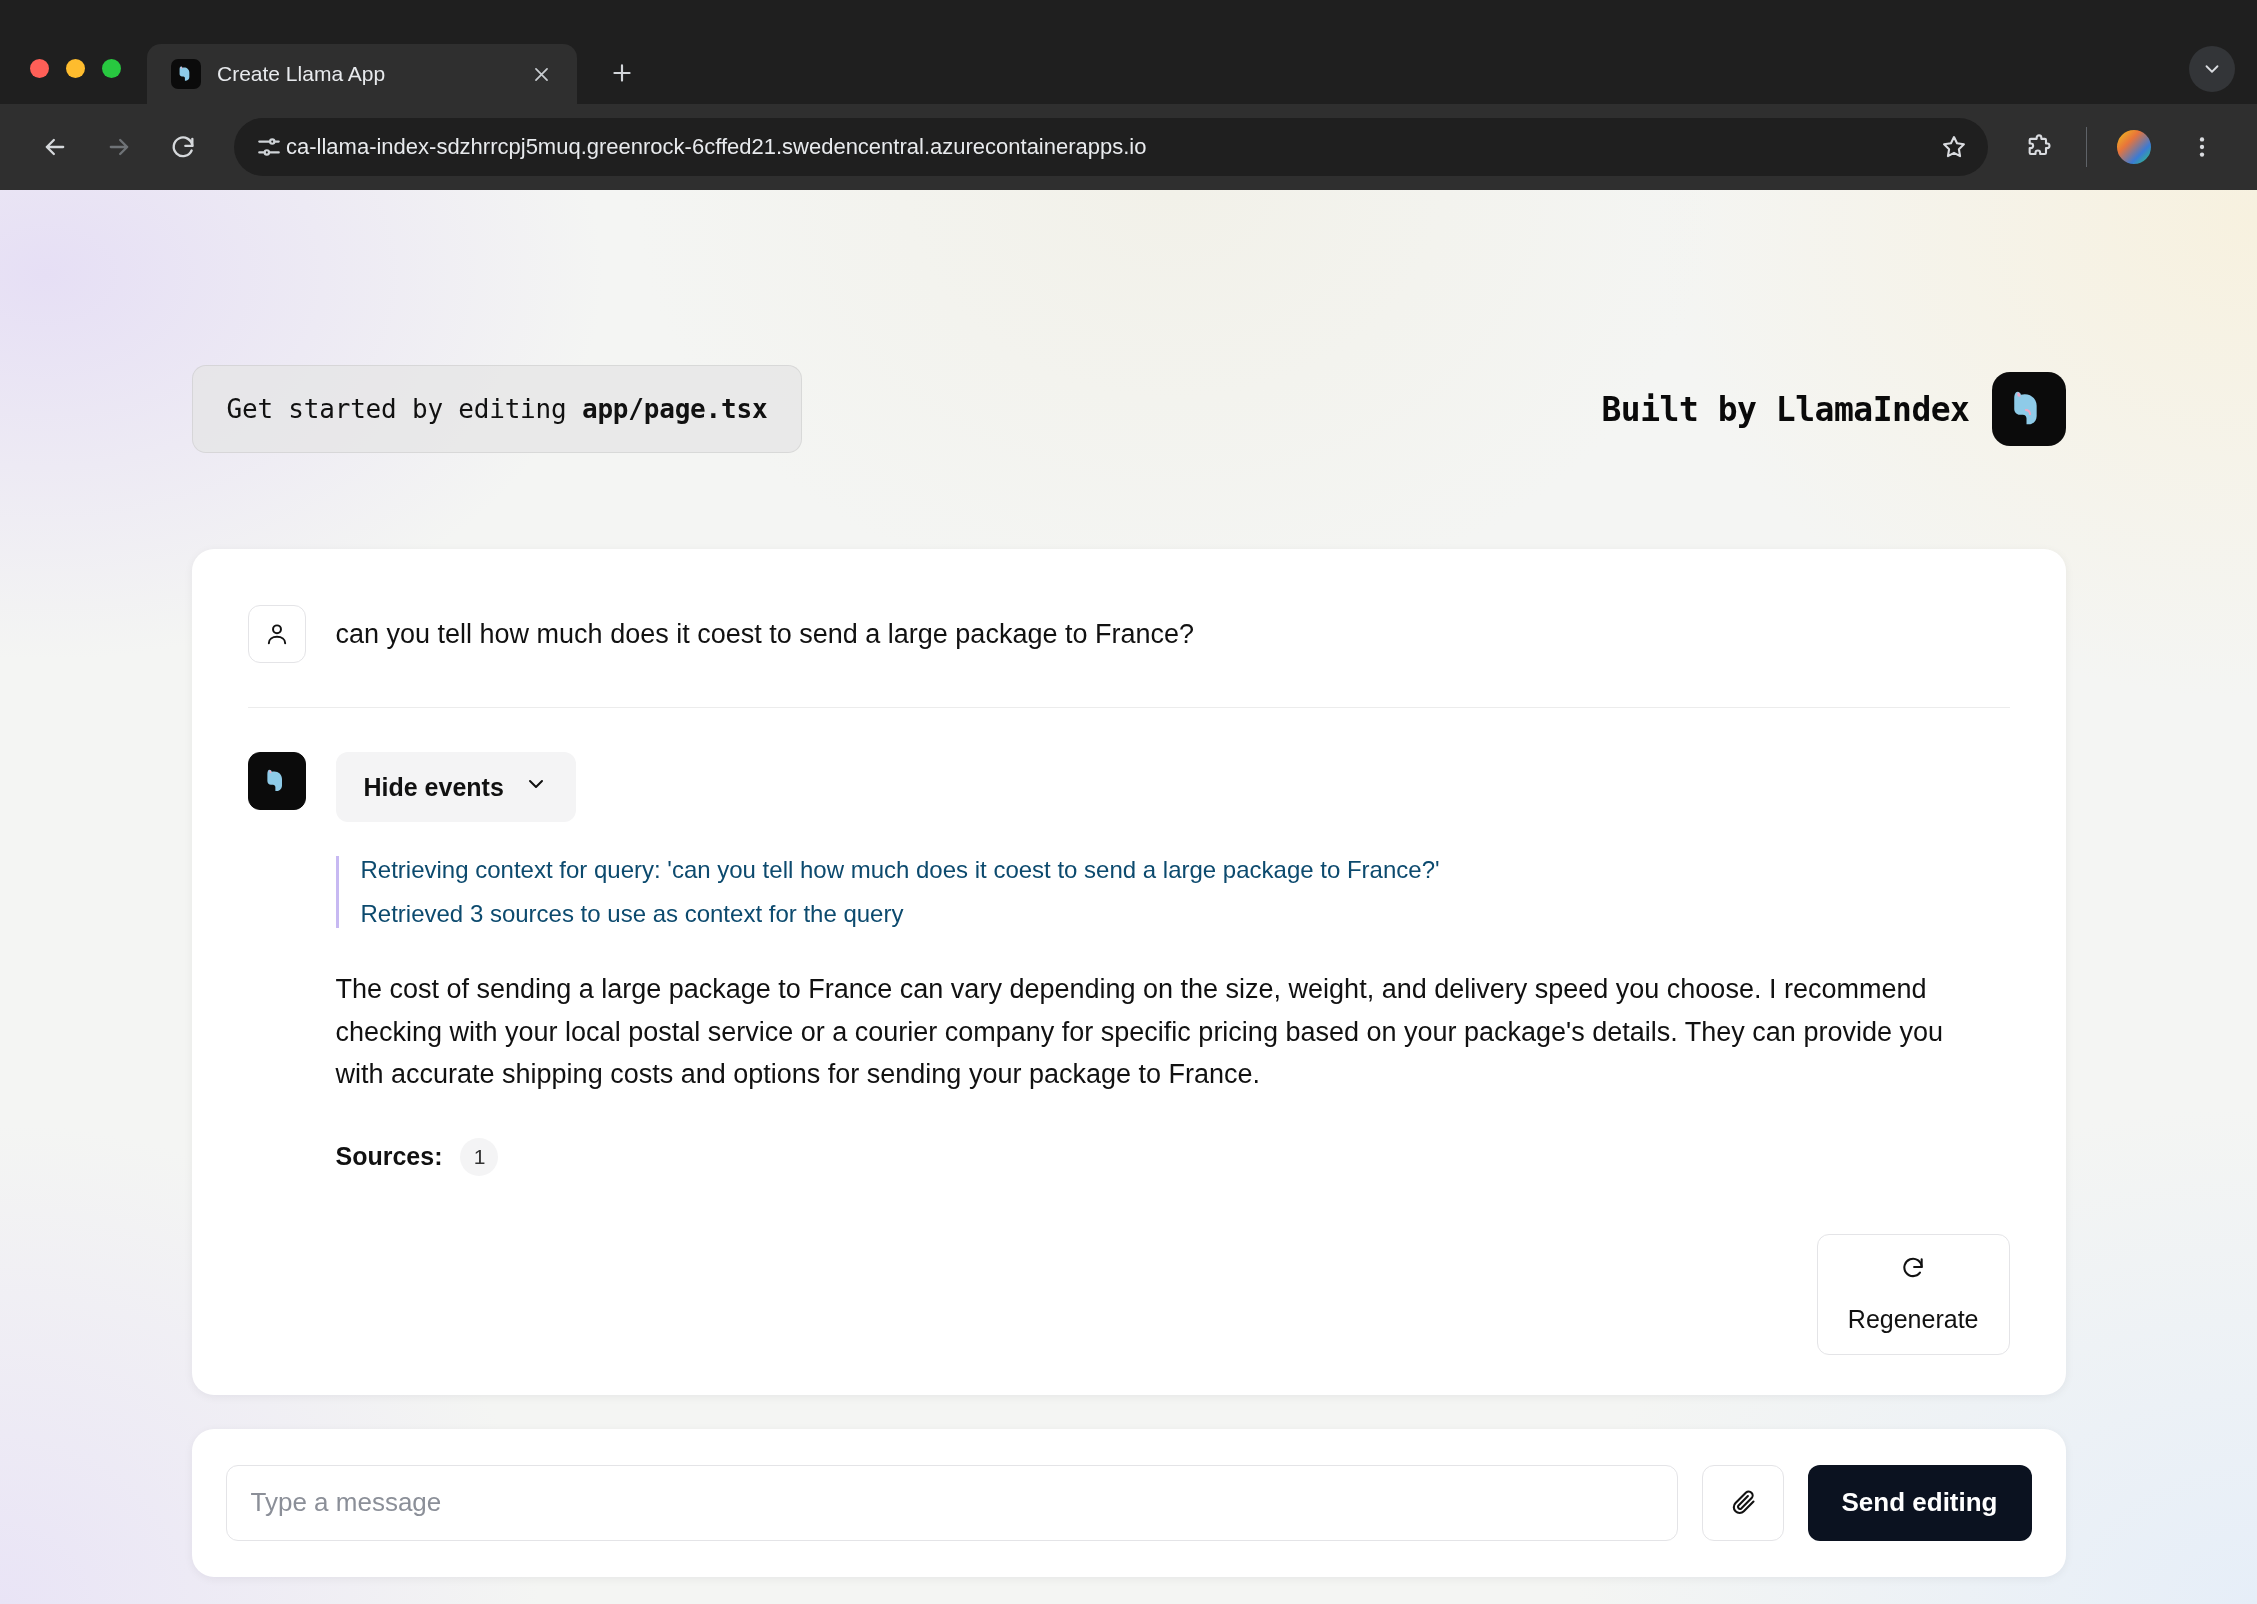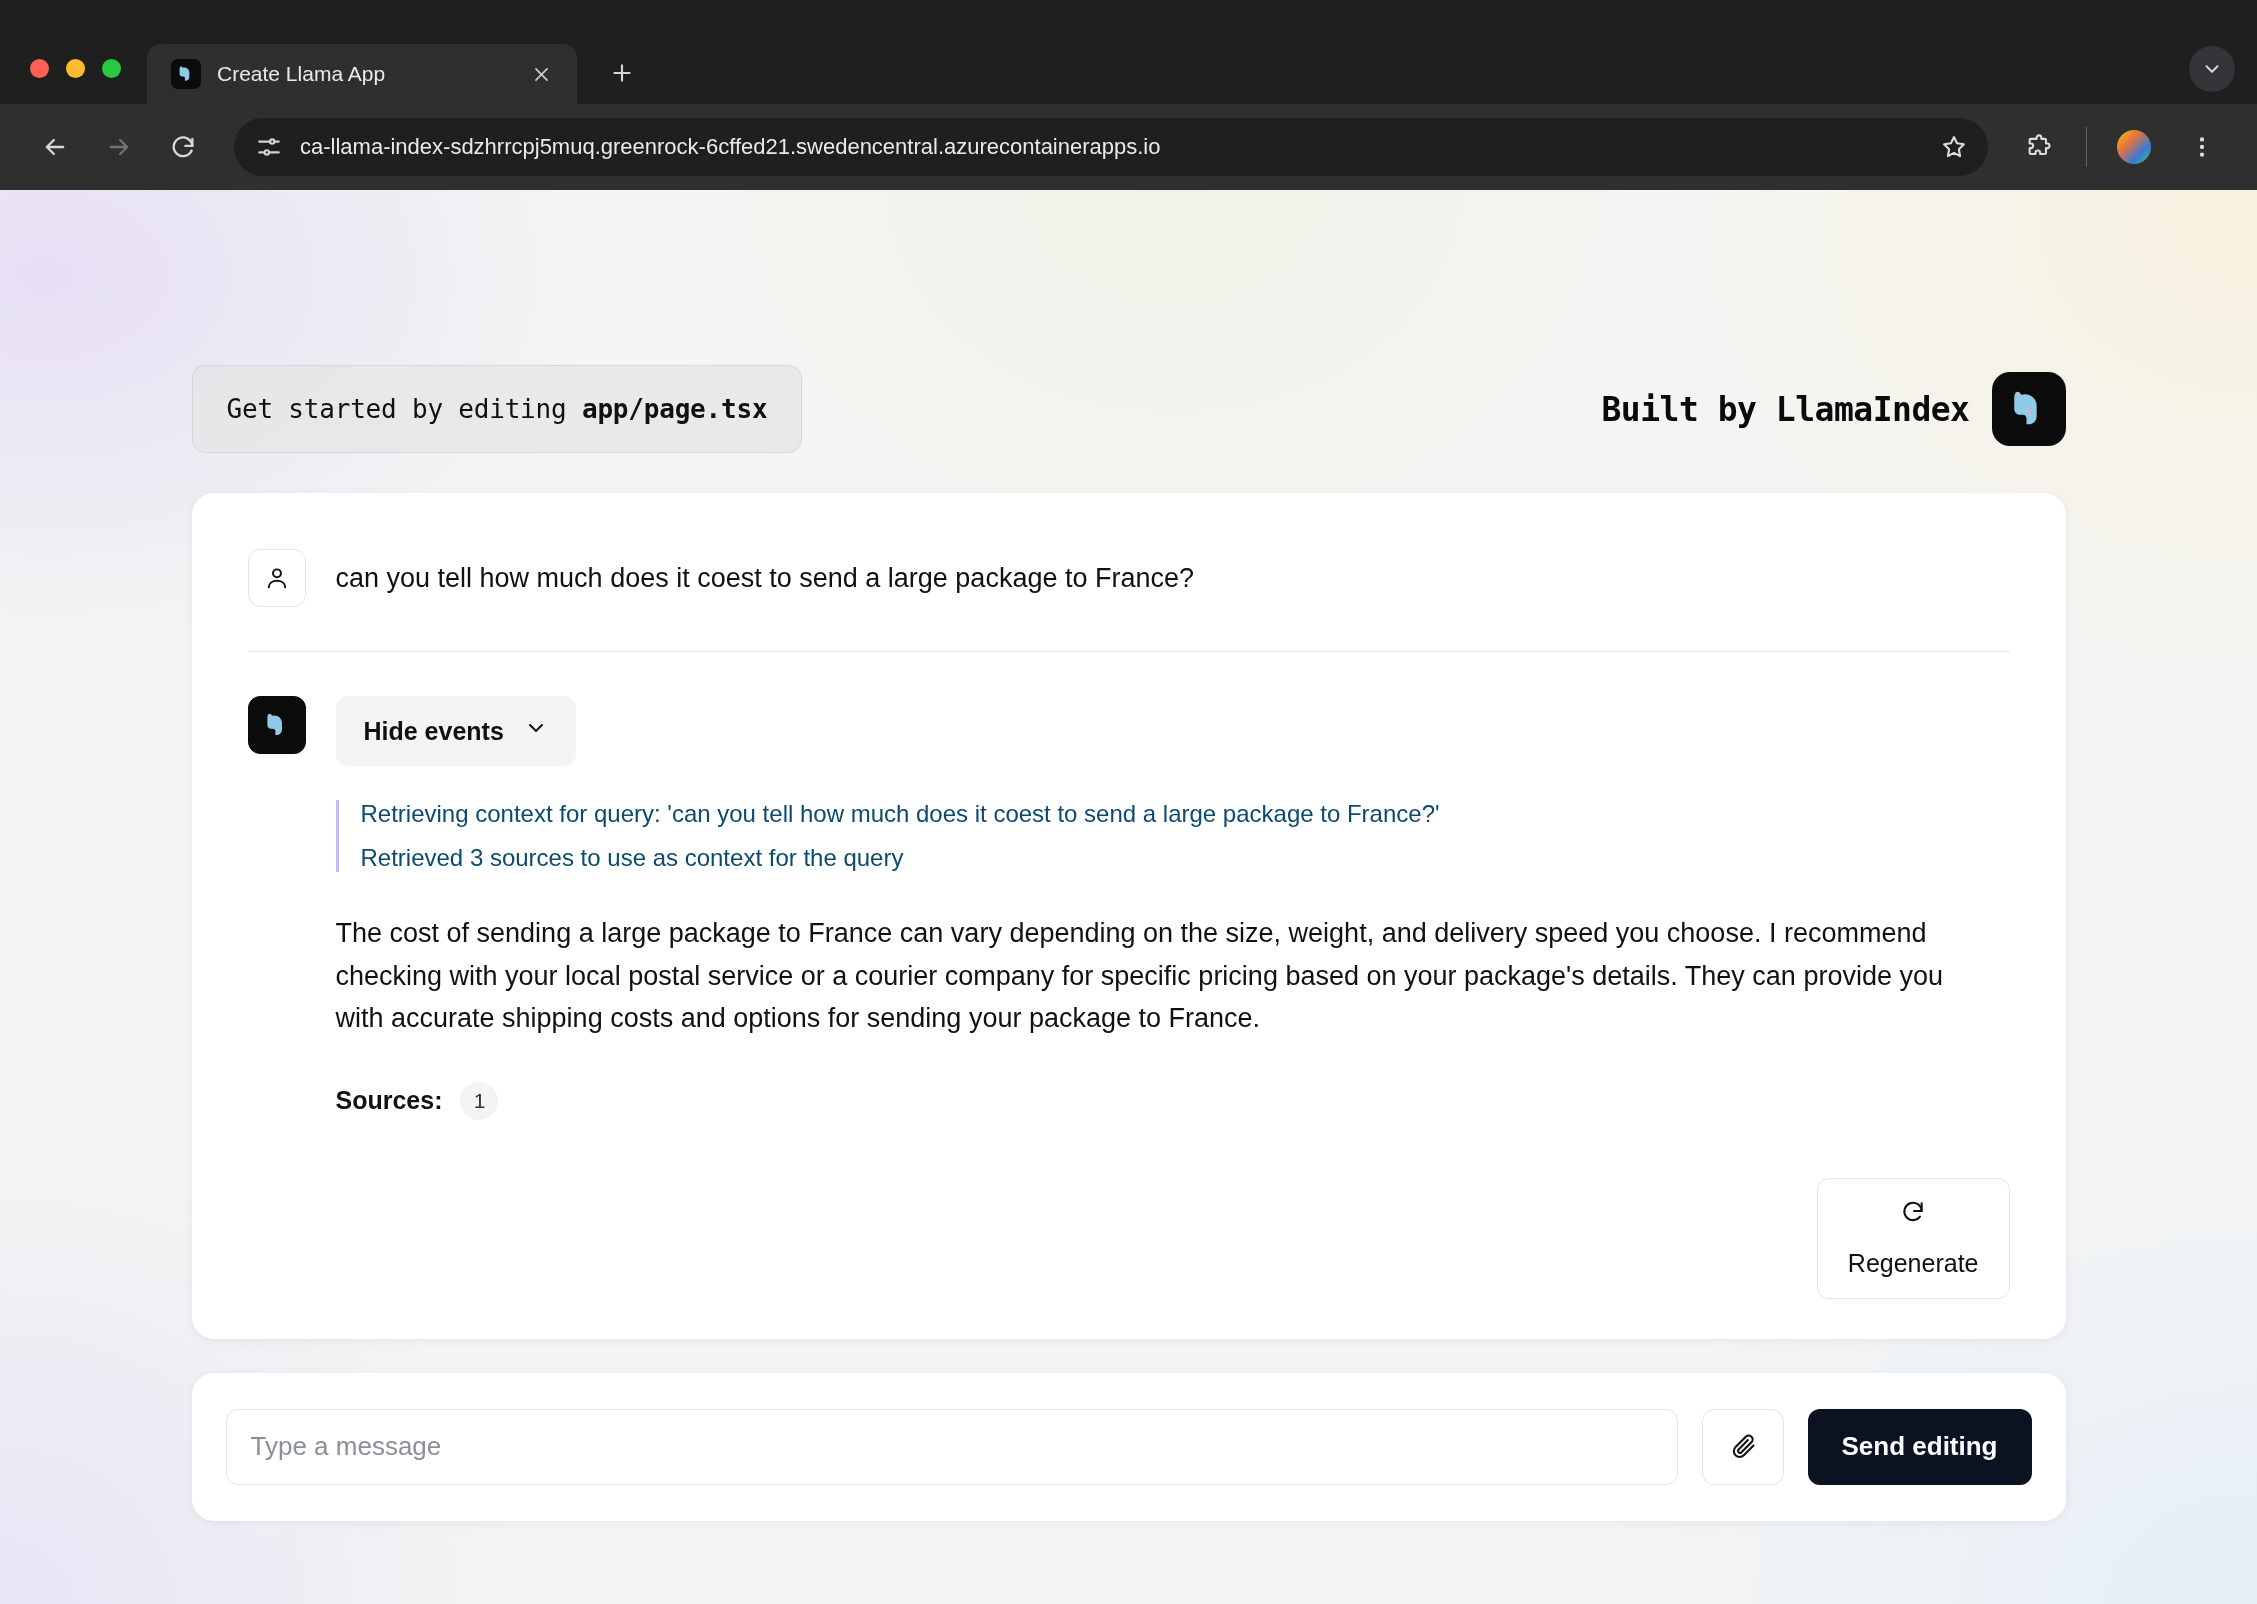--- a/index.html
+++ b/index.html
@@ -111,21 +111,21 @@
   .nav-btn.disabled { color: #6f7377; }
   .omnibox {
     flex: 1 1 auto;
     height: 58px;
     background: #1f1f1f;
     border-radius: 30px;
     display: flex;
     align-items: center;
     padding: 0 20px 0 22px;
     margin: 0 16px;
-    gap: 18px;
+    gap: 4px;
   }
   .omnibox .url {
     color: #e8eaed;
     font-size: 22px;
     flex: 1 1 auto;
     white-space: nowrap;
     overflow: hidden;
   }
   .omni-icon { display: flex; align-items: center; justify-content: center; flex: 0 0 auto; }
   .tb-right { display: flex; align-items: center; gap: 10px; }
@@ -186,21 +186,21 @@
   }
   .llama-badge {
     width: 74px; height: 74px;
     border-radius: 18px;
     background: #0b0b0b;
     display: flex; align-items: center; justify-content: center;
   }
 
   .chat-card {
     width: 1874px;
-    margin-top: 40px;
+    margin-top: 96px;
     background: #ffffff;
     border-radius: 22px;
     box-shadow: 0 2px 10px rgba(16,24,40,0.06);
     padding: 56px 56px 40px 56px;
     flex: 0 0 auto;
   }
 
   .msg-user {
     display: flex;
     gap: 30px;

